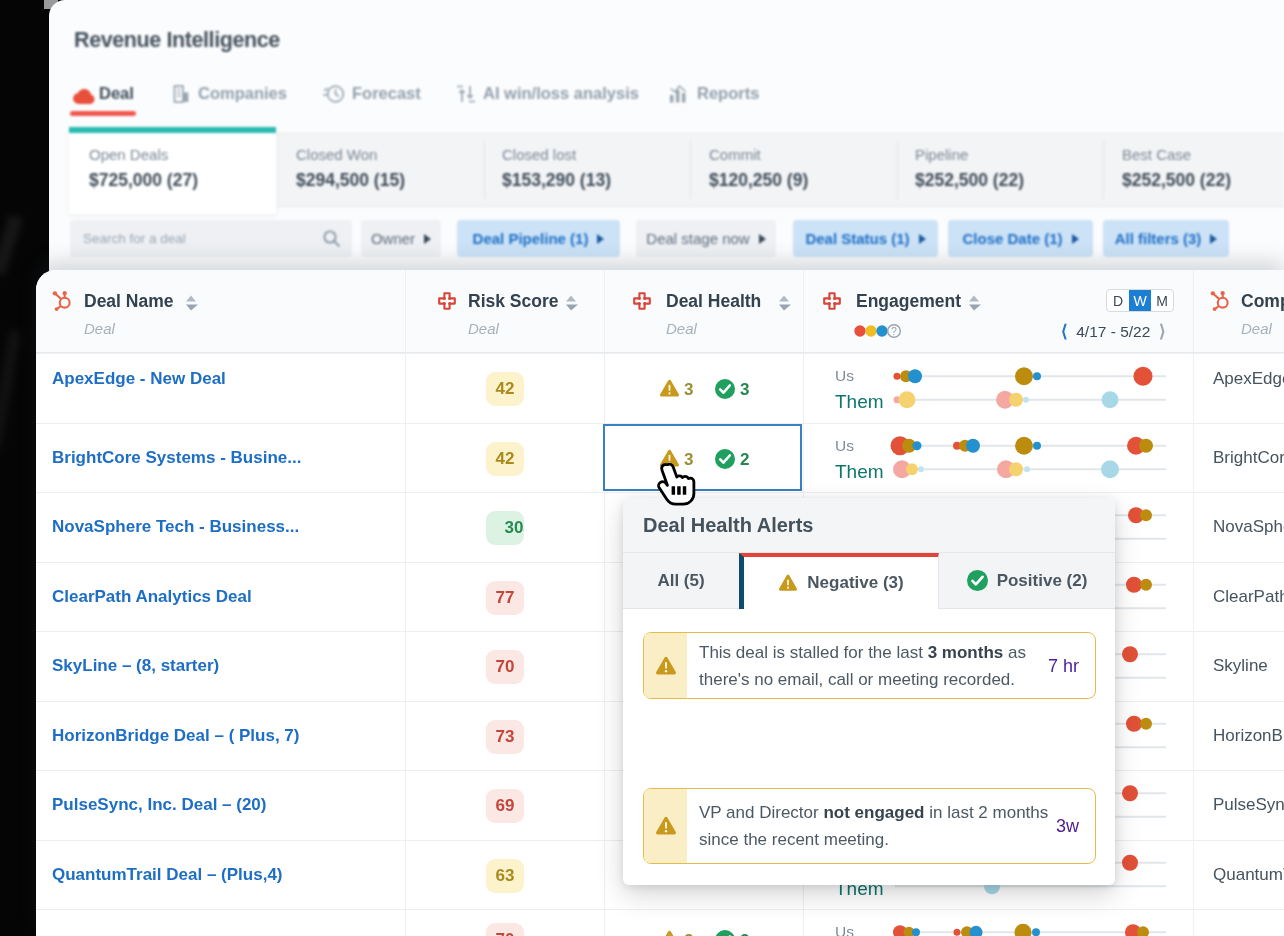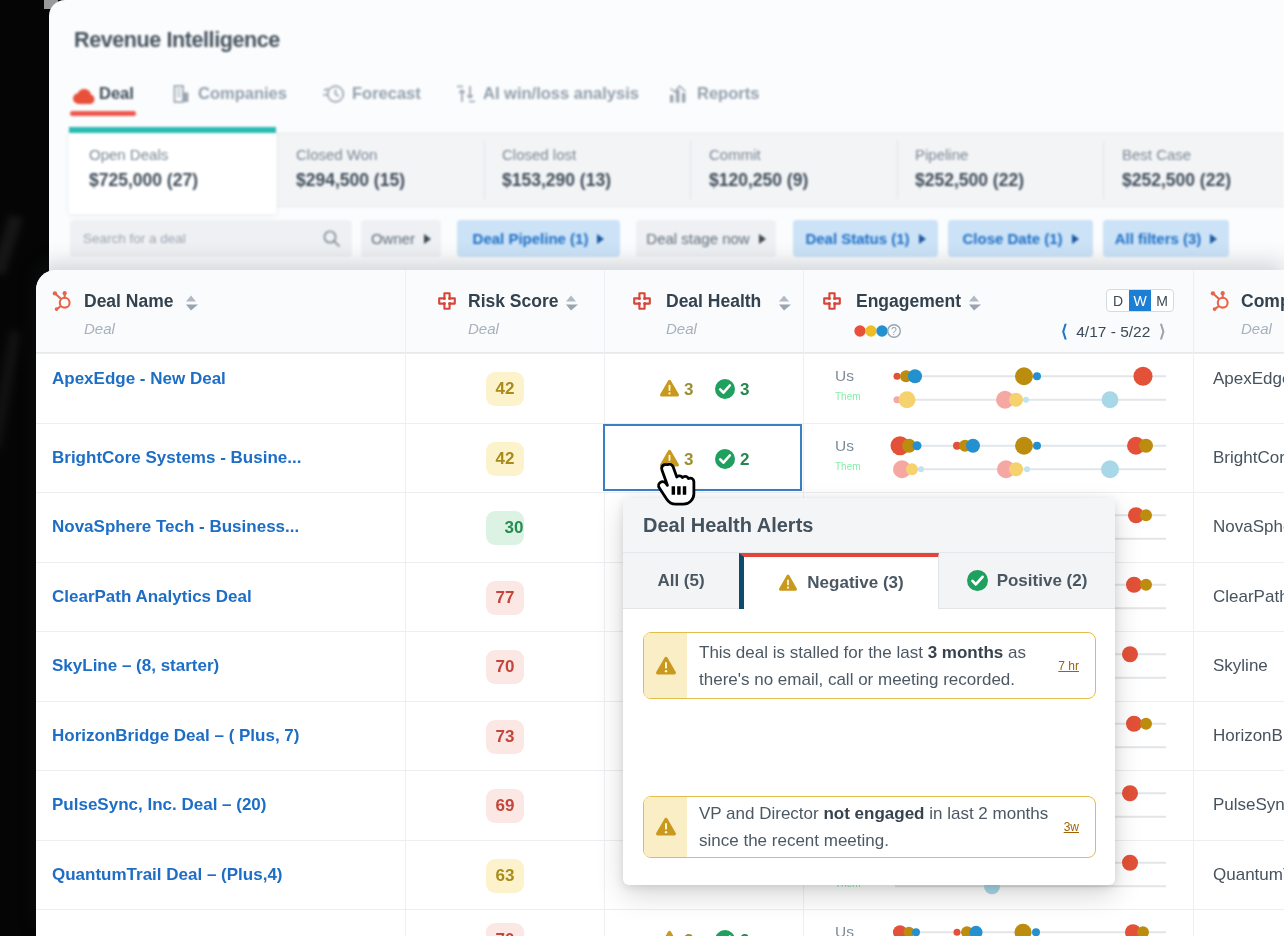--- a/index.html
+++ b/index.html
@@ -45,34 +45,34 @@
 .dn { position:absolute; left:16px; top:50%; transform:translateY(-50%); font-size:17px; font-weight:bold; color:#1e6ec5; }
 .badge { position:absolute; left:450px; top:18px; width:38px; height:34px; border-radius:9px; display:flex; align-items:center; justify-content:center; font-size:17px; font-weight:bold; }
 .badge.y { background:#fcf3cd; color:#a98a1b; }
 .badge.g { background:#dcf3e3; color:#278c51;padding-left:18px; }
 .badge.r { background:#fbe7e4; color:#c4453a; }
 .hwarn { position:absolute; left:623px; top:25px; }
 .hwnum { position:absolute; left:648px; top:26px; font-size:17px; font-weight:bold; color:#9a8f33; }
 .hok { position:absolute; left:679px; top:25px; }
 .hoknum { position:absolute; left:704px; top:26px; font-size:17px; font-weight:bold; color:#27864f; }
 .uslab { position:absolute; left:799px; top:13px; font-size:15.5px; color:#7e8b98; }
-.themlab { position:absolute; left:799px; top:37px; font-size:10px; color:#86efac; }
+.themlab { position:absolute; left:799px; top:37px; font-size:19px; color:#0f766e; }
 .cname { position:absolute; left:1177px; top:50%; transform:translateY(-50%); font-size:17px; color:#46535f; white-space:nowrap; }
 
 
 #pop { position:absolute; left:623px; top:498px; width:492px; height:387px; background:#fff; border-radius:6px; box-shadow:0 10px 28px rgba(0,0,0,0.16), 0 2px 8px rgba(0,0,0,0.1); }
 #pophead { position:absolute; left:0; top:0; width:492px; height:55px; background:#f4f5f6; border-bottom:1px solid #e5e8ea; border-radius:6px 6px 0 0; }
 #pophead span { position:absolute; left:20px; top:16px; font-size:20px; font-weight:bold; color:#44525e; }
 .ptab { position:absolute; top:55px; height:56px; background:#f2f4f5; border-bottom:1px solid #e3e6e9; display:flex; align-items:center; justify-content:center; font-size:17px; font-weight:bold; color:#4a5762; }
 #ptab2 { background:#fff; border-bottom:none; border-left:5px solid #0c4a6e; border-right:1px solid #e3e6e9; border-top:4px solid #e2443a; }
 .acard { position:absolute; left:20px; width:453px; border:1.5px solid #e3bd4c; border-radius:8px; background:#fff; }
 .astrip { position:absolute; left:0; top:0; bottom:0; width:43px; background:#faeec6; border-radius:6px 0 0 6px; }
 .atext { position:absolute; left:55px; top:50%; transform:translateY(-50%); font-size:17px; color:#4c5964; line-height:27px; }
 .atext b { color:#37434e; }
-.atime { position:absolute; right:16px; top:50%; transform:translateY(-50%); font-size:12px; color:#a16207;text-decoration:underline; }
+.atime { position:absolute; right:16px; top:50%; transform:translateY(-50%); font-size:18px; color:#4c1d95; }
 
 #selbox { position:absolute; left:603px; top:424px; width:199px; height:67px; border:2px solid #3a7fc2; }
 #dwm { display:flex; border:1px solid #d6dbe0; border-radius:4px; overflow:hidden; background:#fff; }
 .dwmcell { width:22px; height:21px; display:flex; align-items:center; justify-content:center; font-size:14px; color:#3c4a57; }
 .dwmcell.sel { background:#1d7fd4; color:#fff; }
 </style>
 </head>
 <body>
 <div id="page">
   <div class="abs" style="left:44px; top:0; width:14px; height:9px; background:#9a9a9a;"></div>
@@ -455,21 +455,21 @@
       <div class="astrip">
           <svg style="position:absolute; left:11px; top:50%; margin-top:-10px;" width="22" height="20" viewBox="0 0 21 19">
             <path d="M9.2 1.4c.6-1 2-1 2.6 0l8 13.9c.6 1-.2 2.3-1.3 2.3H2.5c-1.2 0-1.9-1.3-1.3-2.3z" fill="#c9991d"></path>
             <rect x="9.55" y="5.8" width="1.9" height="6.2" rx=".9" fill="#fdf6d8"></rect>
             <circle cx="10.5" cy="14.4" r="1.15" fill="#fdf6d8"></circle>
           </svg>
         </div>
       <div class="atext">This deal is stalled for the last <b>3 months</b> as<br>there's no email, call or meeting recorded.</div>
       <div class="atime">7 hr</div>
     </div>
-    <div class="acard" style="top:298px; height:62px;">
+    <div class="acard" style="top:290px; height:76px;">
       <div class="astrip">
           <svg style="position:absolute; left:11px; top:50%; margin-top:-10px;" width="22" height="20" viewBox="0 0 21 19">
             <path d="M9.2 1.4c.6-1 2-1 2.6 0l8 13.9c.6 1-.2 2.3-1.3 2.3H2.5c-1.2 0-1.9-1.3-1.3-2.3z" fill="#c9991d"></path>
             <rect x="9.55" y="5.8" width="1.9" height="6.2" rx=".9" fill="#fdf6d8"></rect>
             <circle cx="10.5" cy="14.4" r="1.15" fill="#fdf6d8"></circle>
           </svg>
         </div>
       <div class="atext">VP and Director <b>not engaged</b> in last 2 months<br>since the recent meeting.</div>
       <div class="atime">3w</div>
     </div>

